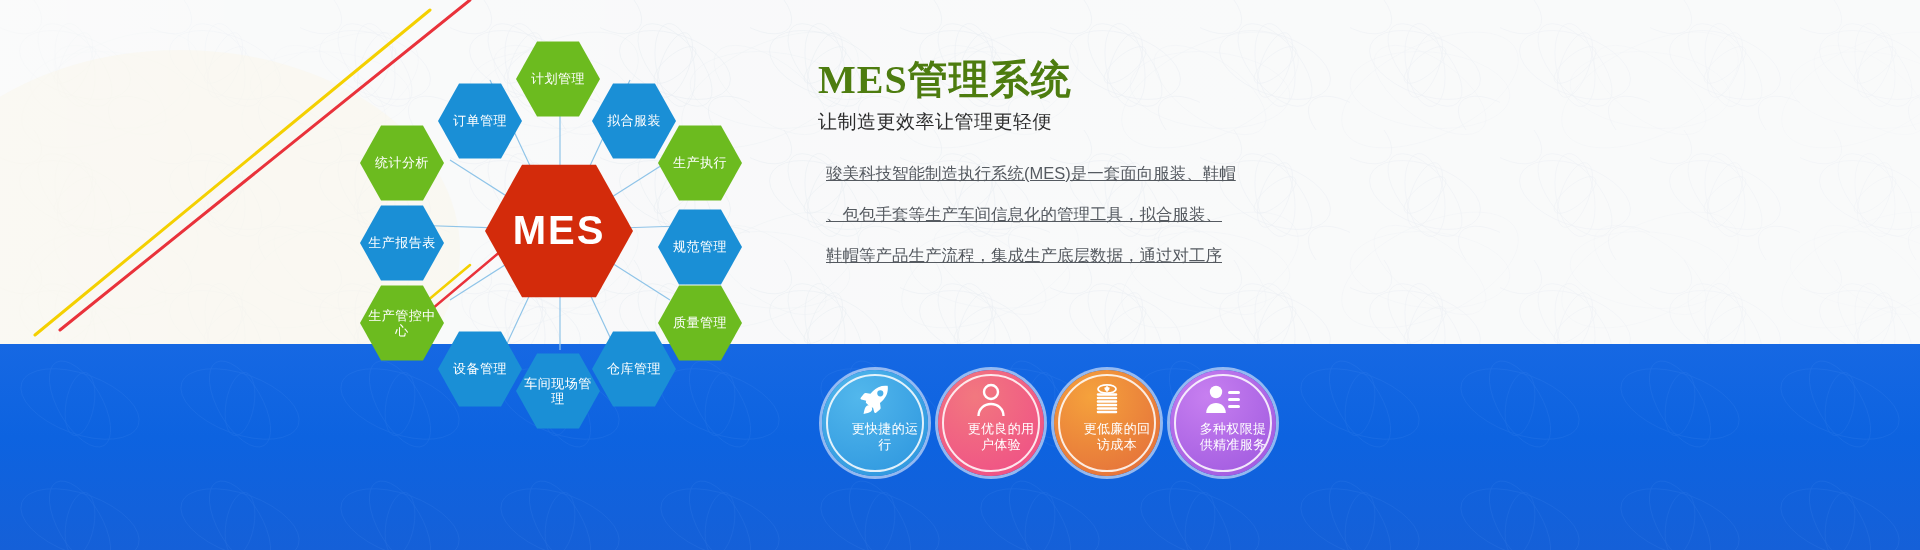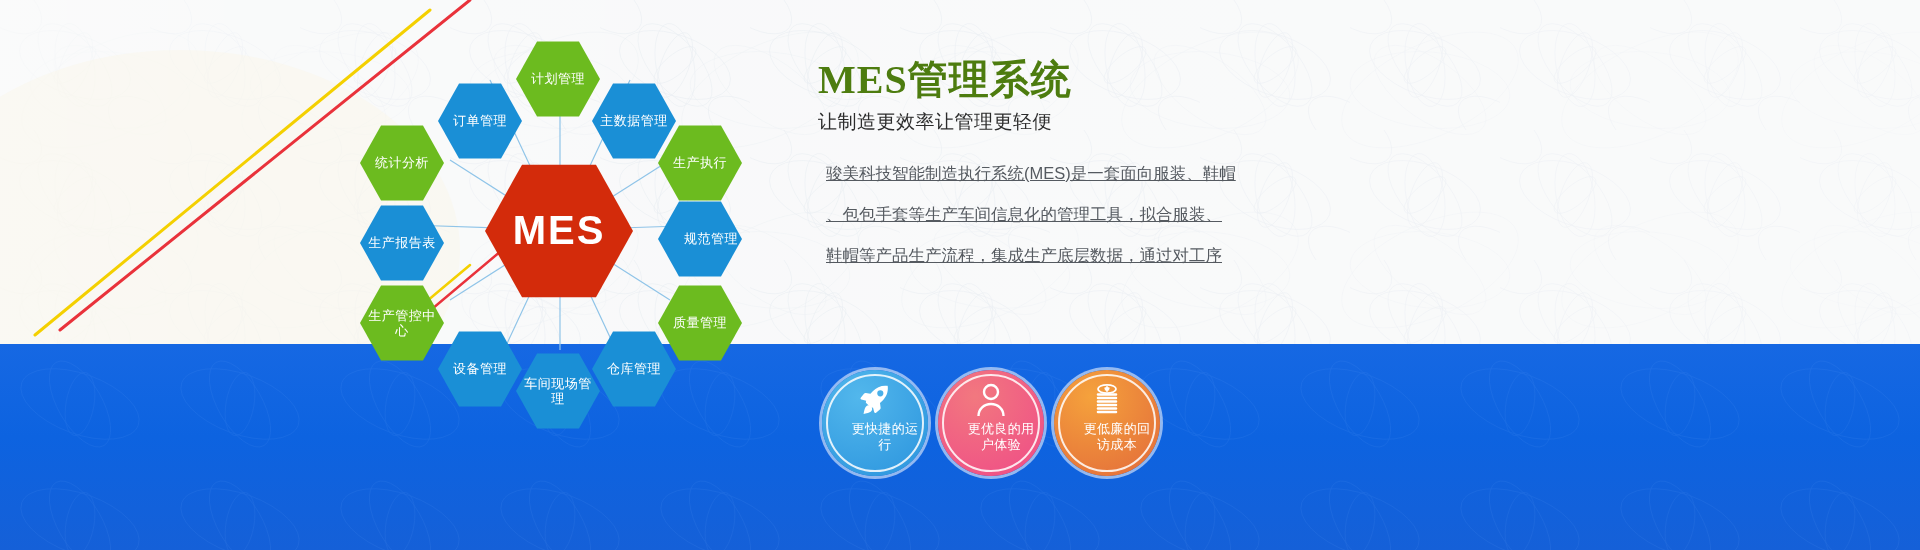--- a/index.html
+++ b/index.html
@@ -223,32 +223,32 @@
       <span>MES</span>
     </div>
 
     <div class="hex small green" style="left:186px; top:20px;">
       <span>计划管理</span>
     </div>
     <div class="hex small blue" style="left:108px; top:62px;">
       <span>订单管理</span>
     </div>
     <div class="hex small blue" style="left:262px; top:62px;">
-      <span>主数据管理</span>
+      <span>拟合服装</span>
     </div>
     <div class="hex small green" style="left:30px;  top:104px;">
       <span>统计分析</span>
     </div>
     <div class="hex small green" style="left:328px; top:104px;">
       <span>生产执行</span>
     </div>
     <div class="hex small blue" style="left:30px;  top:184px;">
       <span>生产报告表</span>
     </div>
-    <div class="hex small blue" style="left:328px; top:180px;justify-content:flex-end;">
+    <div class="hex small blue" style="left:328px; top:188px;">
       <span>规范管理</span>
     </div>
     <div class="hex small green" style="left:30px;  top:264px;">
       <span>生产管控中心</span>
     </div>
     <div class="hex small green" style="left:328px; top:264px;">
       <span>质量管理</span>
     </div>
     <div class="hex small blue" style="left:108px; top:310px;">
       <span>设备管理</span>
@@ -300,16 +300,29 @@
       <div class="ico">
         <svg width="32" height="34" viewBox="0 0 32 34" fill="none" stroke="#ffffff" stroke-width="1.8">
           <ellipse cx="16" cy="6" rx="9" ry="4.2"></ellipse>
           <path d="M16 3.2v5.6M13.6 4.6 16 6.4l2.4-1.8M13.8 6.6h4.4"></path>
           <path d="M7 11.5h18M7 15h18M7 18.5h18M7 22h18M7 25.5h18M7 29h18" stroke-width="2.6" stroke-linecap="round"></path>
         </svg>
       </div>
       <div class="lbl">更低廉的回访成本</div>
     </div>
 
+    <div class="badge b-purple">
+      <div class="ring"></div>
+      <div class="ico">
+        <svg width="36" height="32" viewBox="0 0 36 32" fill="#ffffff">
+          <circle cx="11" cy="8" r="6.2"></circle>
+          <path d="M1.2 29c0-6 4.4-10 9.8-10s9.8 4 9.8 10z"></path>
+          <rect x="23" y="7" width="12" height="3" rx="1.5"></rect>
+          <rect x="23" y="14" width="12" height="3" rx="1.5"></rect>
+          <rect x="23" y="21" width="12" height="3" rx="1.5"></rect>
+        </svg>
+      </div>
+      <div class="lbl">多种权限提供精准服务</div>
+    </div>
 
   </div>
 
 </div>
 
 </body></html>

